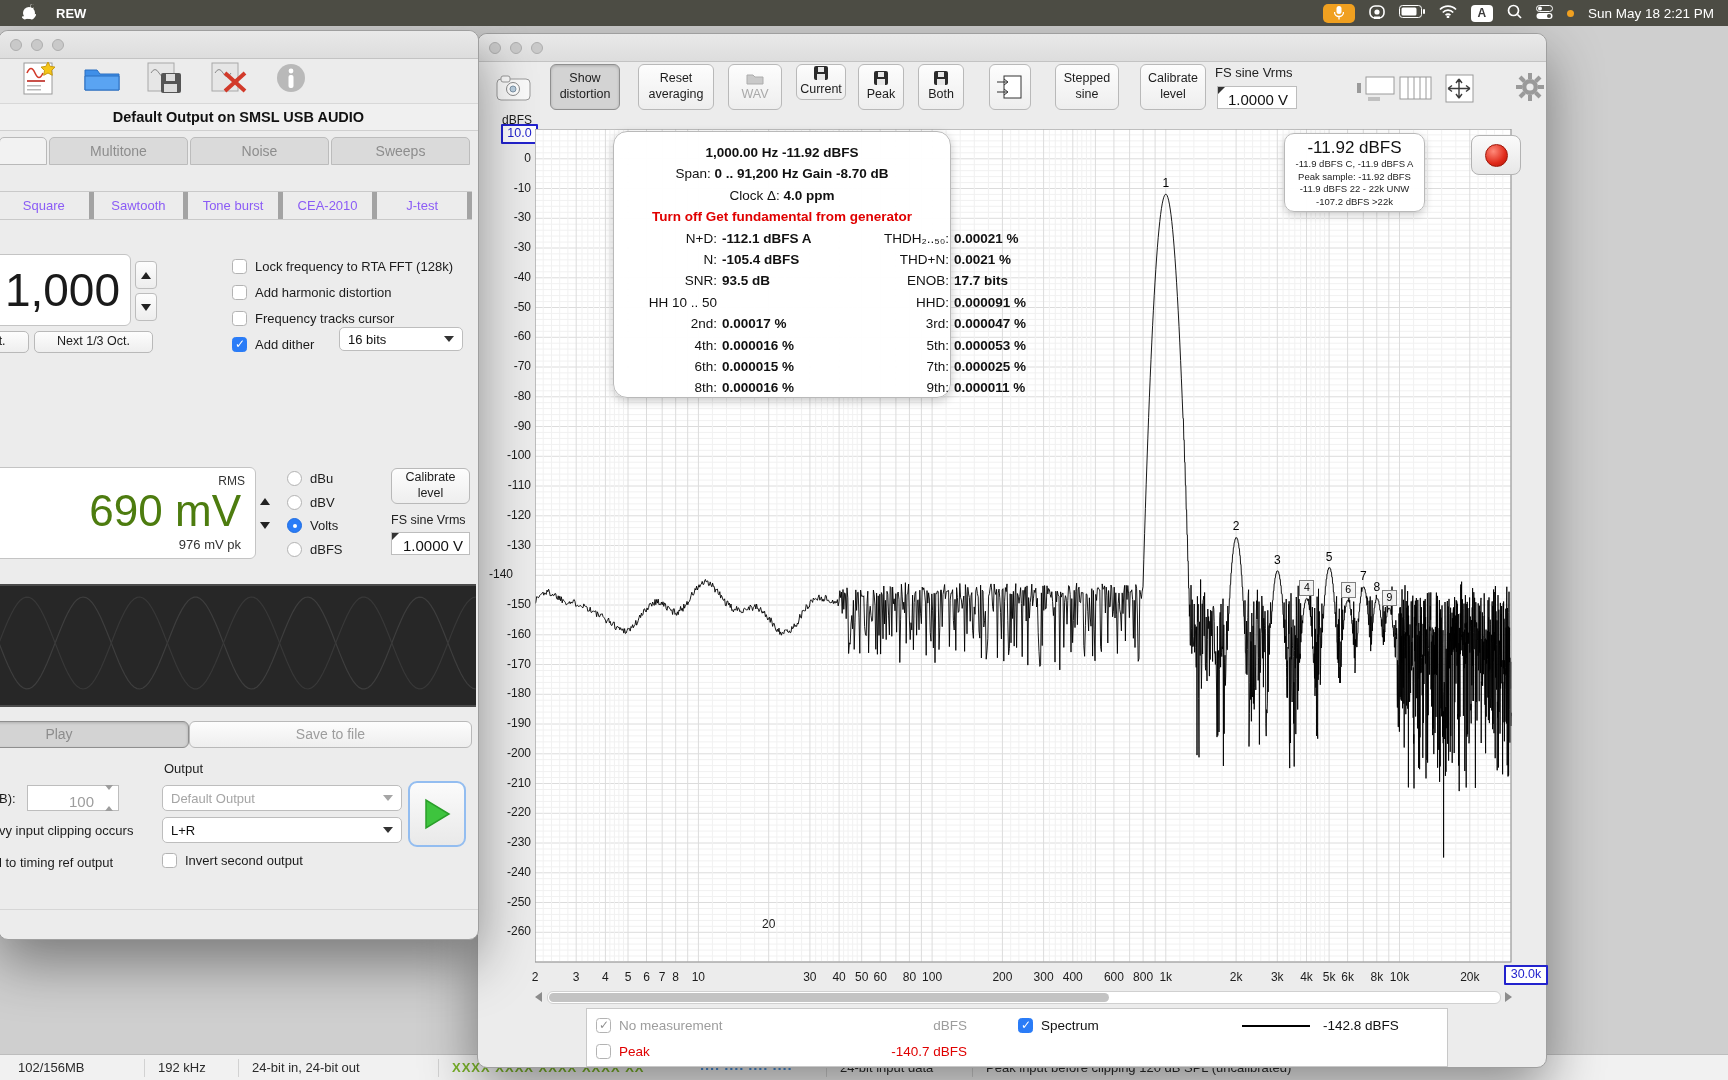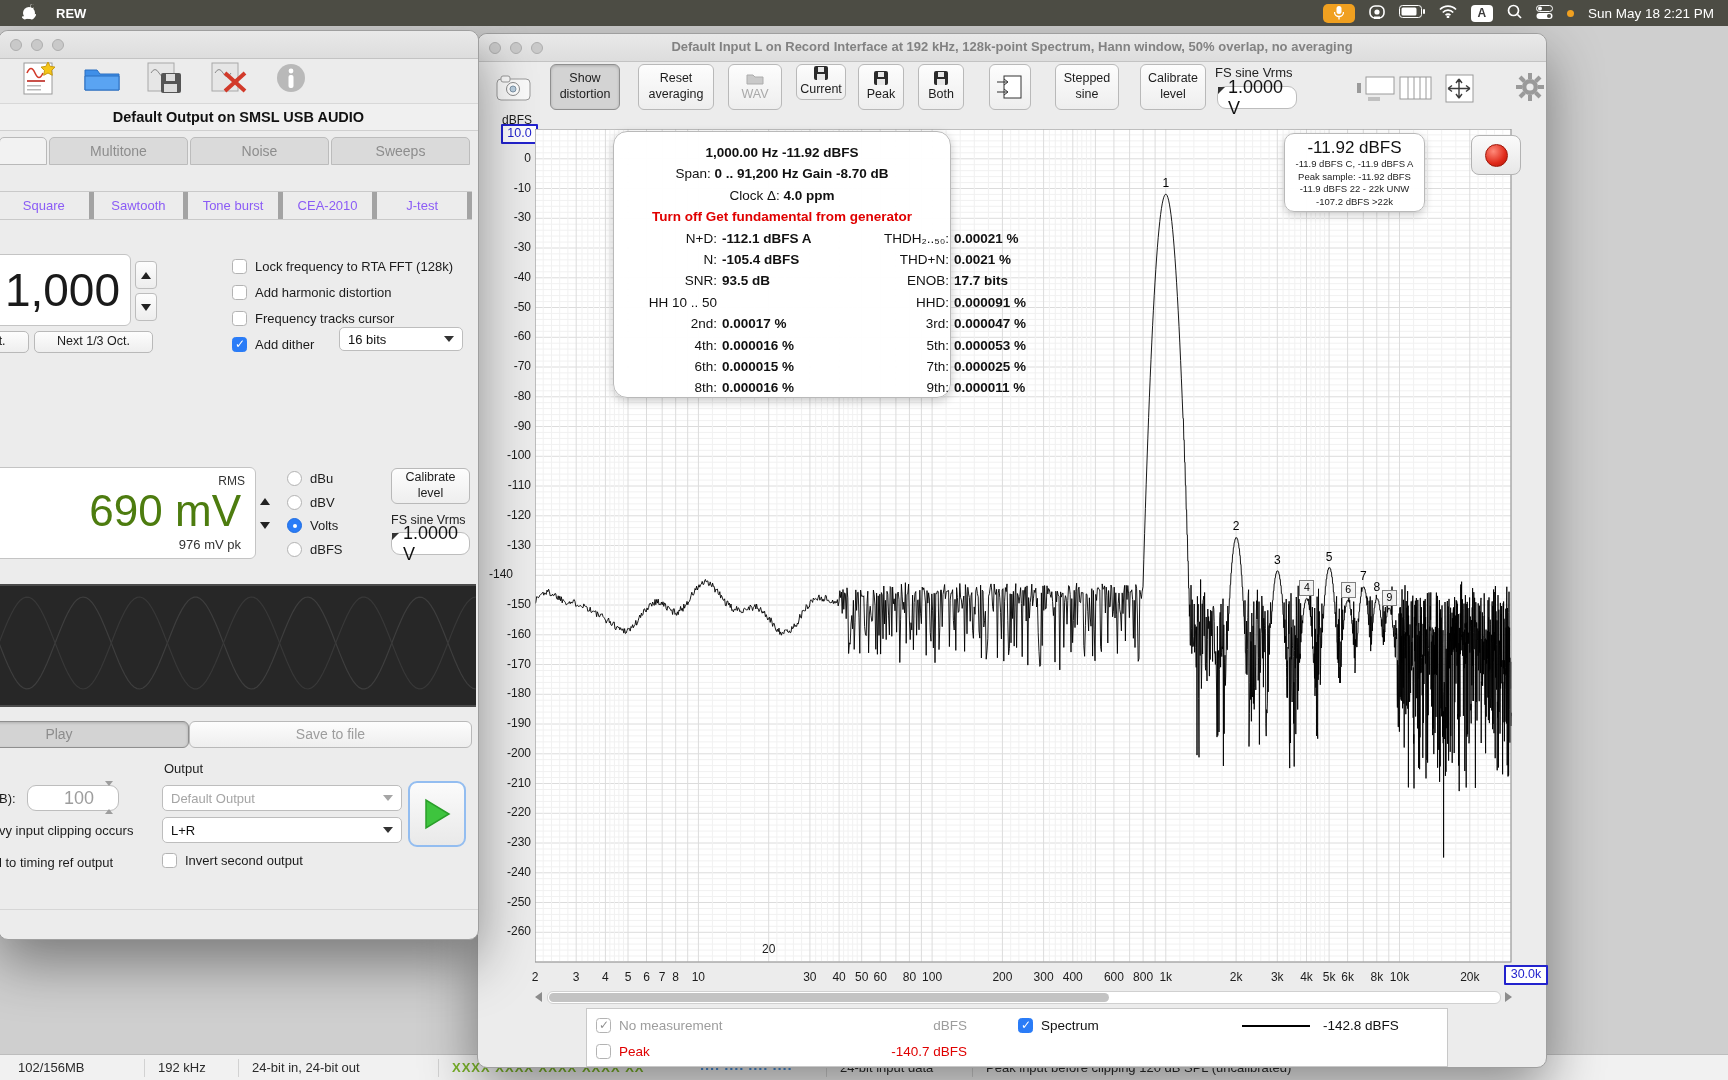--- a/index.html
+++ b/index.html
@@ -21,22 +21,22 @@
   .light{width:12px;height:12px;border-radius:50%;background:#c9c9c9;border:1px solid #aeaeae;box-sizing:border-box;}
   .wtitle{position:absolute;left:0;right:0;top:5px;text-align:center;font-size:13px;font-weight:bold;color:#828282;
     white-space:nowrap;overflow:hidden;}
   
   .btn{position:absolute;background:linear-gradient(#fdfdfd,#eeeeee);border:1px solid #b9b9b9;border-radius:6px;
     font-size:12.5px;color:#1c1c1c;display:flex;align-items:center;justify-content:center;text-align:center;
     line-height:1.25;box-sizing:border-box;}
   .btn.pressed{background:#d3d3d3;border-color:#8f8f8f;box-shadow:inset 0 1px 3px rgba(0,0,0,.18);}
   .btn.disabled{color:#a9a9a9;}
   .btn.stack{flex-direction:column;gap:2px;}
-  .field{position:absolute;background:#fff;border:1px solid #bdbdbd;border-radius:9px;box-sizing:border-box;
-    font-size:18px;color:#111;display:flex;align-items:center;}
+  .field{position:absolute;background:#fff;border:1px solid #bdbdbd;border-radius:0;box-sizing:border-box;
+    font-size:15px;color:#111;display:flex;align-items:flex-end;}
   .field .corner{position:absolute;left:0;top:0;width:0;height:0;border-top:7px solid #333;border-right:7px solid transparent;}
   .combo{position:absolute;background:#fff;border:1px solid #bdbdbd;border-radius:5px;box-sizing:border-box;
     font-size:13px;color:#111;display:flex;align-items:center;padding:0 8px;}
   .combo .arr{position:absolute;right:8px;width:0;height:0;border-left:5px solid transparent;border-right:5px solid transparent;border-top:6px solid #333;}
   .combo.disabled{color:#a5a5a5;}
   .combo.disabled .arr{border-top-color:#a5a5a5;}
   .cb{display:inline-block;width:15px;height:15px;border:1px solid #b3b3b3;border-radius:3.5px;background:#fff;
     box-sizing:border-box;position:relative;flex:none;}
   .cb.on{background:#2a7cf7;border-color:#2a7cf7;}
   .cb.on::after{content:"✓";position:absolute;left:2px;top:-1px;color:#fff;font-size:12px;font-weight:bold;}
@@ -108,21 +108,20 @@
 </head>
 <body>
 
 <div class="window" id="rtawin">
   <div class="titlebar">
     <div class="lights">
       <span class="light"></span>
       <span class="light"></span>
       <span class="light"></span>
     </div>
-    <div class="wtitle">Default Input L on Record Interface at 192 kHz, 128k-point Spectrum, Hann window, 50% overlap, no averaging</div>
   </div>
 
   <div class="tb-icon" style="left:18px;top:40px;">
     <svg width="36" height="28">
         <rect x="1" y="5" width="33" height="21" rx="4" fill="#fafafa" stroke="#9a9a9a"></rect>
         <rect x="5" y="2" width="9" height="6" rx="2" fill="#fafafa" stroke="#9a9a9a"></rect>
         <circle cx="17" cy="15" r="6.5" fill="#fff" stroke="#8a8a8a"></circle>
         <circle cx="17" cy="15" r="3" fill="#b9cede" stroke="#7d93a6"></circle>
       </svg>
   </div>
@@ -508,21 +507,21 @@
       <div class="axis-lbl" style="left: 11px; top: 860.5px; width: 42px; text-align: right;">-250</div>
       <div class="axis-lbl" style="left: 11px; top: 890.25px; width: 42px; text-align: right;">-260</div>
       <div class="axis-lbl" style="left: 35px; top: 936px; width: 44px; text-align: center;">2</div>
       <div class="axis-lbl" style="left: 76.1545px; top: 936px; width: 44px; text-align: center;">3</div>
       <div class="axis-lbl" style="left: 105.354px; top: 936px; width: 44px; text-align: center;">4</div>
       <div class="axis-lbl" style="left: 128.003px; top: 936px; width: 44px; text-align: center;">5</div>
       <div class="axis-lbl" style="left: 146.509px; top: 936px; width: 44px; text-align: center;">6</div>
       <div class="axis-lbl" style="left: 162.155px; top: 936px; width: 44px; text-align: center;">7</div>
       <div class="axis-lbl" style="left: 175.708px; top: 936px; width: 44px; text-align: center;">8</div>
       <div class="axis-lbl" style="left: 198.357px; top: 936px; width: 44px; text-align: center;">10</div>
-      <div class="axis-lbl" style="left: 268.711px; top: 908px; width: 44px; text-align: center;">20</div>
+      <div class="axis-lbl" style="left: 268.711px; top: 883px; width: 44px; text-align: center;">20</div>
       <div class="axis-lbl" style="left: 309.866px; top: 936px; width: 44px; text-align: center;">30</div>
       <div class="axis-lbl" style="left: 339.065px; top: 936px; width: 44px; text-align: center;">40</div>
       <div class="axis-lbl" style="left: 361.714px; top: 936px; width: 44px; text-align: center;">50</div>
       <div class="axis-lbl" style="left: 380.22px; top: 936px; width: 44px; text-align: center;">60</div>
       <div class="axis-lbl" style="left: 409.42px; top: 936px; width: 44px; text-align: center;">80</div>
       <div class="axis-lbl" style="left: 432.069px; top: 936px; width: 44px; text-align: center;">100</div>
       <div class="axis-lbl" style="left: 502.423px; top: 936px; width: 44px; text-align: center;">200</div>
       <div class="axis-lbl" style="left: 543.577px; top: 936px; width: 44px; text-align: center;">300</div>
       <div class="axis-lbl" style="left: 572.777px; top: 936px; width: 44px; text-align: center;">400</div>
       <div class="axis-lbl" style="left: 613.931px; top: 936px; width: 44px; text-align: center;">600</div>

